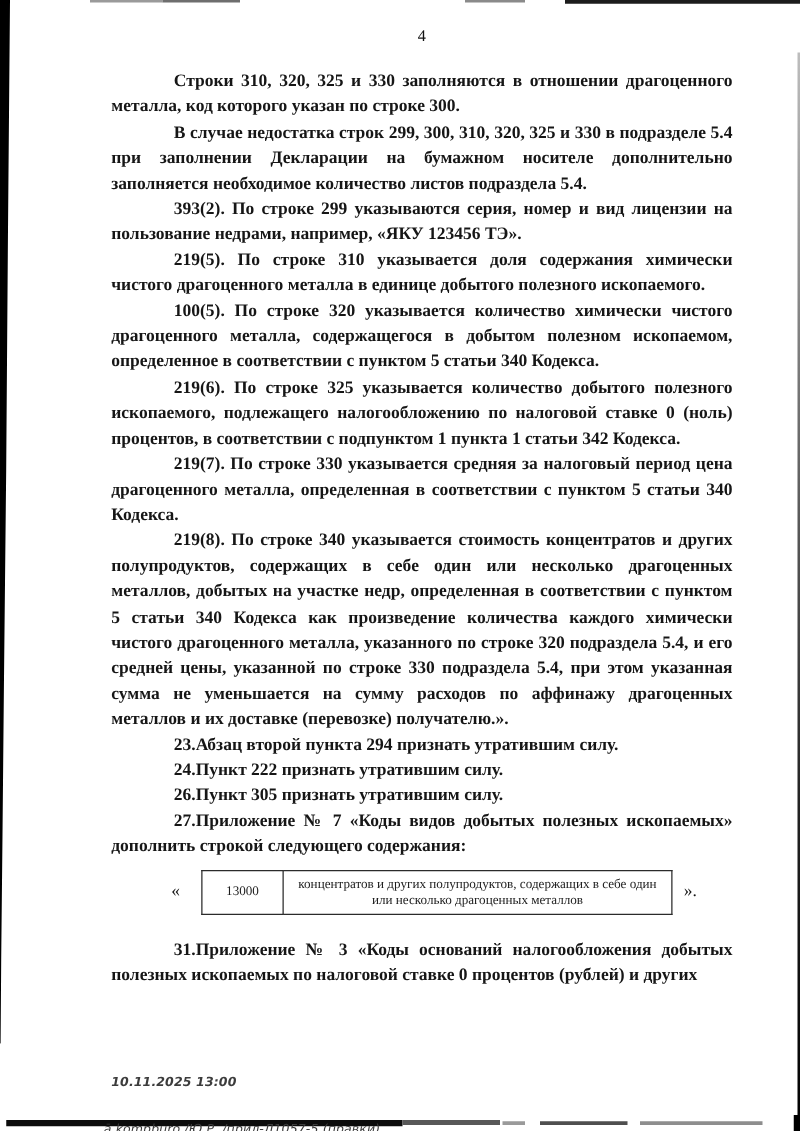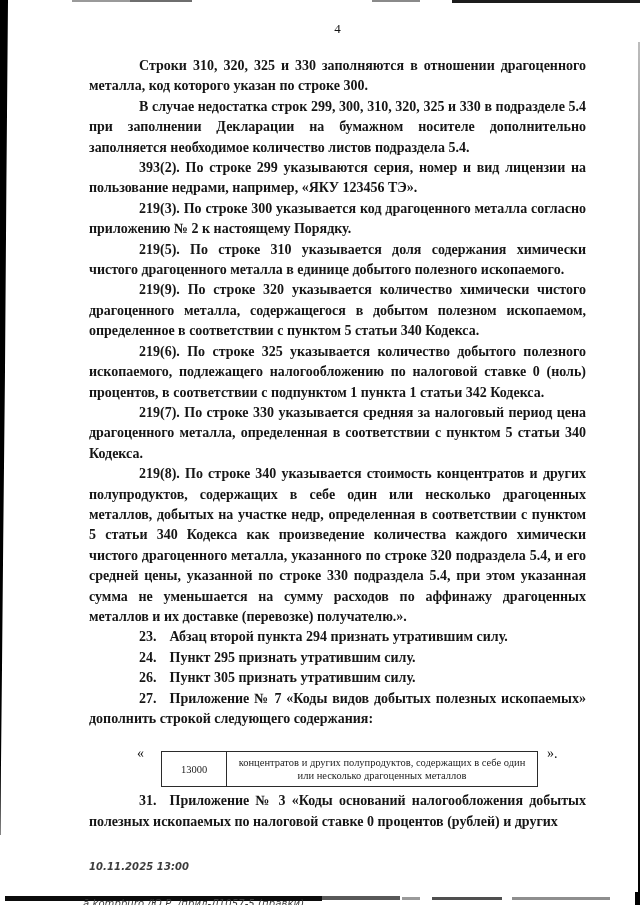--- a/index.html
+++ b/index.html
@@ -36,26 +36,26 @@
   .page-number {
     position: absolute; top: 21px; left: 89px; width: 497px;
     text-align: center; font-size: 13px; color: #131313;
   }
   .content {
     position: absolute; left: 89px; top: 56px; width: 497px;
     font-size: 14px; line-height: 20.4px;
     text-align: justify; color: #161616;
   }
   .para { margin: 0; text-indent: 50px; font-weight: bold; }
-  .num { margin-right: 13px; }
+  .num { margin-right: 0; }
 
   .table-block { position: relative; height: 42px; margin: 7px 0 13px 0; }
   .open-quote  { position: absolute; left: 48px;  top: 8px; font-size: 14px; color: #161616; }
   .close-quote { position: absolute; left: 458px; top: 8px; font-size: 14px; color: #161616; }
-  table.amend { position: absolute; left: 72px; top: 15px; width: 377px; border-collapse: collapse; }
+  table.amend { position: absolute; left: 72px; top: 0; width: 377px; border-collapse: collapse; }
   table.amend td {
     border: 1.5px solid #2b2b2b;
     font-size: 10.5px; line-height: 13px;
     text-align: center; vertical-align: middle;
     padding: 4px 6px; color: #1d1d1d;
     font-family: "Liberation Serif", "DejaVu Serif", serif;
   }
   td.code-cell { width: 52px; font-size: 11px; }
 
   .footer {
@@ -82,29 +82,28 @@
 <div class="edge-bot-c"></div>
 <div class="edge-bot-d"></div>
 <div class="edge-bot-e"></div>
 
 <div class="page-number">4</div>
 
 <div class="content">
   <p class="para">Строки 310, 320, 325 и 330 заполняются в отношении драгоценного металла, код которого указан по строке 300.</p>
   <p class="para">В случае недостатка строк 299, 300, 310, 320, 325 и 330 в подразделе 5.4 при заполнении Декларации на бумажном носителе дополнительно заполняется необходимое количество листов подраздела 5.4.</p>
   <p class="para">393(2). По строке 299 указываются серия, номер и вид лицензии на пользование недрами, например, «ЯКУ 123456 ТЭ».</p>
-  <p class="para">219(3). По строке 300 указывается код драгоценного металла согласно приложению № 2 к настоящему Порядку.</p>
   <p class="para">219(5). По строке 310 указывается доля содержания химически чистого драгоценного металла в единице добытого полезного ископаемого.</p>
-  <p class="para">219(9). По строке 320 указывается количество химически чистого драгоценного металла, содержащегося в добытом полезном ископаемом, определенное в соответствии с пунктом 5 статьи 340 Кодекса.</p>
+  <p class="para">100(5). По строке 320 указывается количество химически чистого драгоценного металла, содержащегося в добытом полезном ископаемом, определенное в соответствии с пунктом 5 статьи 340 Кодекса.</p>
   <p class="para">219(6). По строке 325 указывается количество добытого полезного ископаемого, подлежащего налогообложению по налоговой ставке 0 (ноль) процентов, в соответствии с подпунктом 1 пункта 1 статьи 342 Кодекса.</p>
   <p class="para">219(7). По строке 330 указывается средняя за налоговый период цена драгоценного металла, определенная в соответствии с пунктом 5 статьи 340 Кодекса.</p>
   <p class="para">219(8). По строке 340 указывается стоимость концентратов и других полупродуктов, содержащих в себе один или несколько драгоценных металлов, добытых на участке недр, определенная в соответствии с пунктом 5 статьи 340 Кодекса как произведение количества каждого химически чистого драгоценного металла, указанного по строке 320 подраздела 5.4, и его средней цены, указанной по строке 330 подраздела 5.4, при этом указанная сумма не уменьшается на сумму расходов по аффинажу драгоценных металлов и их доставке (перевозке) получателю.».</p>
 
   <p class="para"><span class="num">23.</span><span>Абзац второй пункта 294 признать утратившим силу.</span></p>
-  <p class="para"><span class="num">24.</span><span>Пункт 295 признать утратившим силу.</span></p>
+  <p class="para"><span class="num">24.</span><span>Пункт 222 признать утратившим силу.</span></p>
   <p class="para"><span class="num">26.</span><span>Пункт 305 признать утратившим силу.</span></p>
   <p class="para"><span class="num">27.</span><span>Приложение № 7 «Коды видов добытых полезных ископаемых» дополнить строкой следующего содержания:</span></p>
 
   <div class="table-block">
     <span class="open-quote">«</span>
     <table class="amend">
       <tbody>
           <tr>
         <td class="code-cell">13000</td>
         <td>концентратов и других полупродуктов, содержащих в себе один или несколько драгоценных металлов</td>

